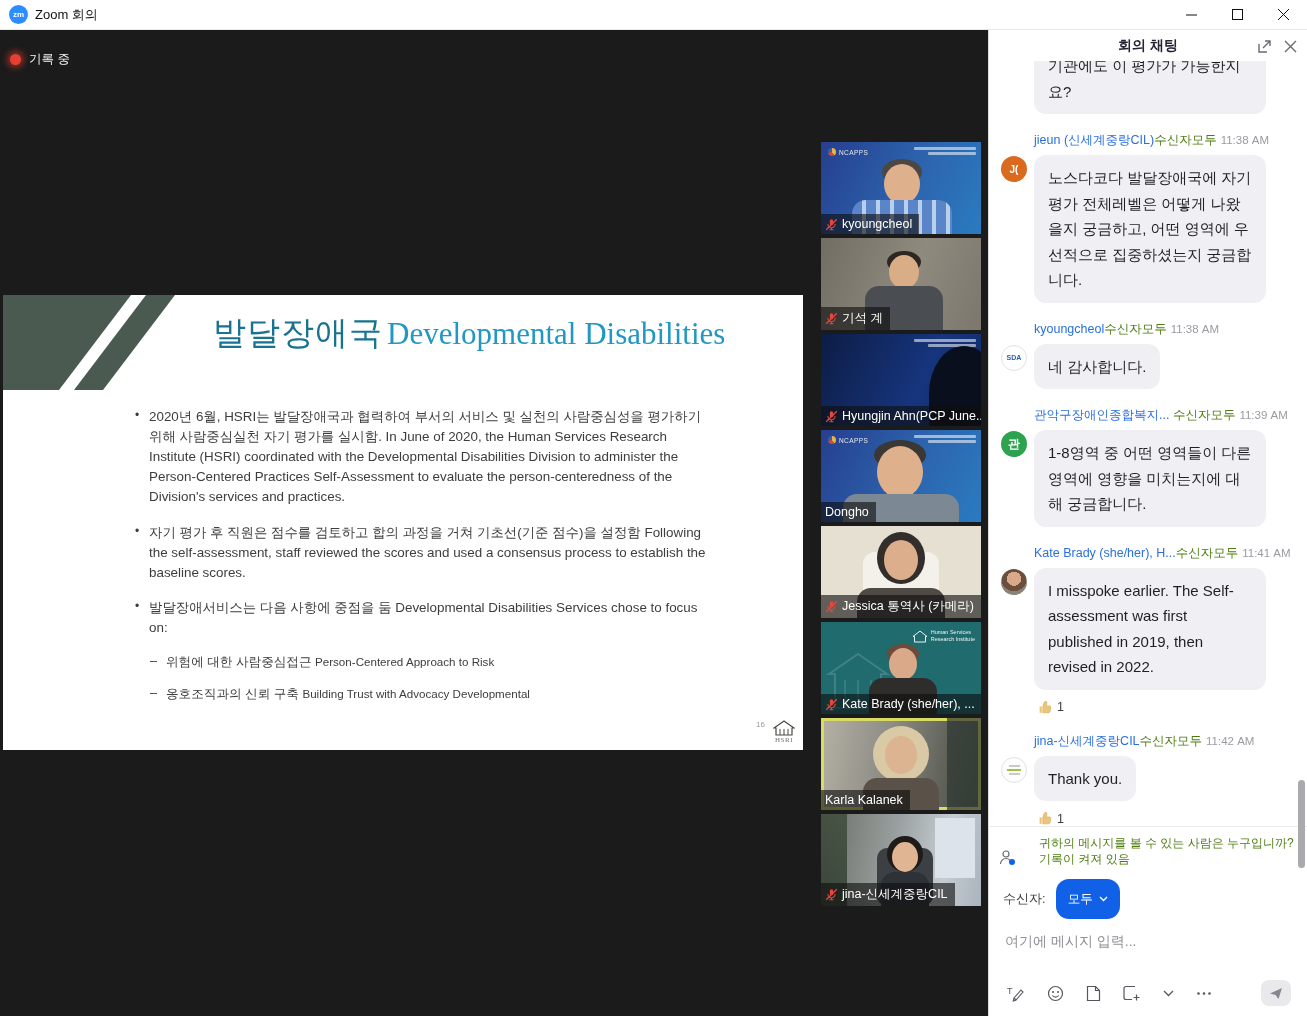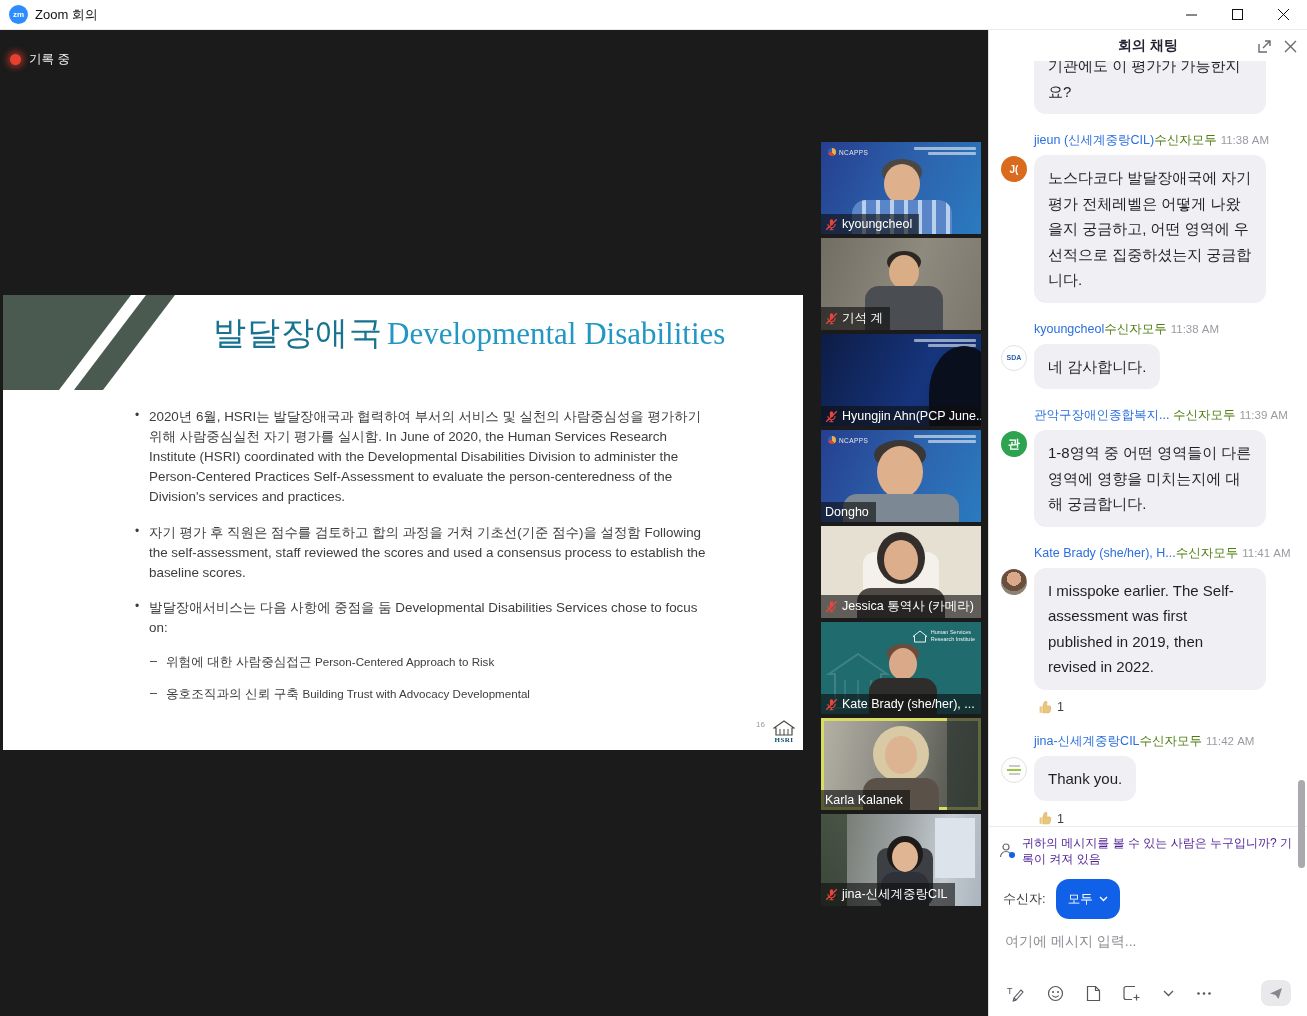--- a/index.html
+++ b/index.html
@@ -31,21 +31,21 @@
   .slide-title .t-ko { font-size:33px; color:#17738f; letter-spacing:1px; }
   .slide-title .t-en { font-size:31px; color:#2297c4; }
   .slide-body { position:absolute; left:132px; top:112px; width:590px; }
   .bullet { position:relative; padding-left:14px; margin-bottom:15px; font-size:13.4px; line-height:1.5; width:578px; }
   .bullet::before { content:"•"; position:absolute; left:0; top:-1px; font-size:12px; }
   .bullet.l2 { margin-left:15px; padding-left:16px; font-size:12.6px; width:560px; margin-bottom:13px; }
   .bullet.l2::before { content:"–"; font-size:12.6px; }
   .bullet.l2 .en { font-size:11.6px; }
   .slide-foot { position:absolute; right:8px; bottom:6px; display:flex; align-items:flex-start; gap:8px; }
   .page-num { font-size:8px; color:#9a9a9a; margin-bottom:8px; }
-  .hsri-logo { display:flex; flex-direction:column; align-items:center; color:#0c4a6e;font-weight:bold; }
+  .hsri-logo { display:flex; flex-direction:column; align-items:center; color:#737373; }
   .hsri-logo .hsri-txt { font-family:"Liberation Serif", serif; font-size:7px; letter-spacing:.5px; }
 
   
   .video-strip { position:absolute; left:821px; top:112px; width:160px; }
   .vtile { position:relative; width:160px; height:92px; margin-bottom:4px; overflow:hidden; background:#000; cursor:pointer; }
   .vtile.active { outline:3px solid #d9dc63; outline-offset:-3px; }
   .vlabel { position:absolute; left:0; bottom:0; max-width:160px; background:rgba(15,15,15,.62); color:#fff; font-size:12.5px;
             padding:3px 7px 3px 4px; display:flex; align-items:center; gap:4px; white-space:nowrap; overflow:hidden; }
   .v-head,.v-hair,.v-body,.v-chair { position:absolute; }
   .v-head { border-radius:50%; background:#dfb08c; }
@@ -93,21 +93,21 @@
   .msg-sender { color:#2a6fe0; }
   .msg-recipient { color:#4d7c0f; }
   .msg-time { color:#9a9aa2; font-size:11.5px; margin-left:4px; }
   .msg-bubble { display:inline-block; background:#f0f0f4; border-radius:12px; padding:10px 14px; font-size:15px;
                 line-height:1.7; color:#1f1f24; max-width:232px; }
   .msg-reaction { display:flex; align-items:center; gap:4px; margin:10px 0 0 4px; font-size:12.5px; color:#3c3c42; cursor:pointer; }
   .clipped { margin-top:-18px; margin-left:33px; }
   .chat-scrollthumb { position:absolute; right:2px; top:750px; width:7px; height:88px; border-radius:4px; background:#a9a9ae; }
 
   .chat-footer { border-top:1px solid #ebebeb; padding:8px 12px 0 10px; }
-  .privacy { display:flex; gap:6px; align-items:center; color:#4c1d95; font-size:12px; line-height:1.35; }
+  .privacy { display:flex; gap:23px; align-items:flex-end; color:#4d7c0f; font-size:12px; line-height:1.35; }
   .to-row { display:flex; align-items:center; gap:10px; margin:12px 0 0 4px; }
   .to-label { font-size:13px; color:#3a3a40; }
   .to-btn { background:#1160e8; color:#fff; border:none; border-radius:13px; height:40px; padding:0 12px; font-size:12.5px;
             display:flex; align-items:center; gap:6px; cursor:pointer; }
   .chat-input { border:none; outline:none; width:100%; margin:14px 0 0 6px; font-size:14px; color:#222; background:transparent;
                 font-family:"Liberation Sans", sans-serif; }
   .chat-input::placeholder { color:#8e9096; }
   .composer-toolbar { display:flex; align-items:center; gap:22px; margin-top:30px; padding:0 4px 10px 8px; }
   .composer-toolbar .spacer { flex:1; }
   .send-btn { width:30px; height:26px; background:#e9e9ec; border:none; border-radius:8px; display:flex; align-items:center;

